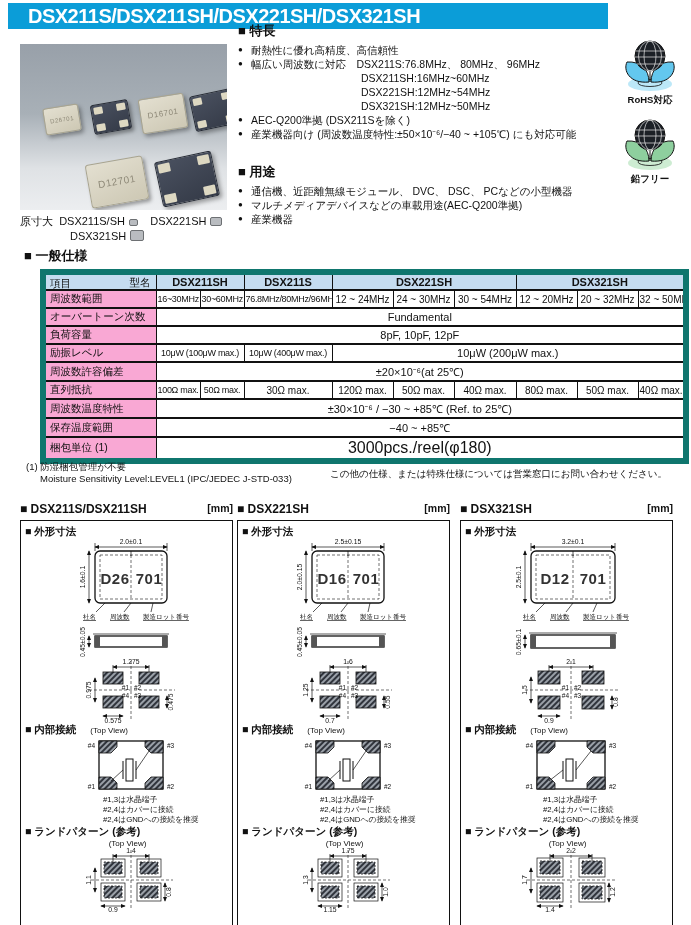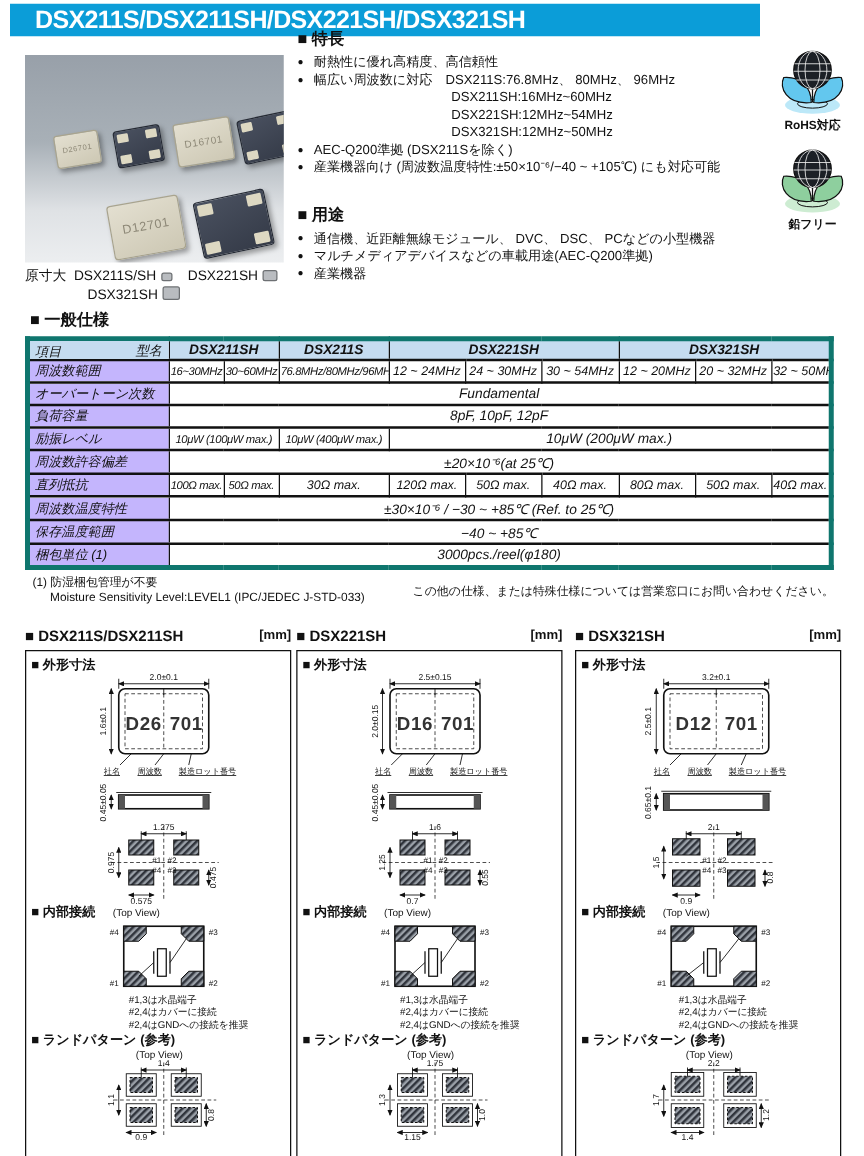--- a/index.html
+++ b/index.html
@@ -36,25 +36,25 @@
   .ind3 { padding-left:110px; }
   .apps { margin-top:22px; }
 
   
   .badges { position:absolute; left:612px; top:34px; width:76px; text-align:center; }
   .badge { margin-bottom:6px; }
   .badge .blabel { font-size:9.5px; font-weight:bold; margin-top:-2px; }
 
   
   .spec-h { position:absolute; left:24px; top:247px; font-size:13px; font-weight:bold; }
-  table.spec { position:absolute; left:20px; top:269px; width:643px; border-collapse:collapse; table-layout:fixed;
-    border:4px solid #0f766e; font-size:10px;font-style:italic; }
+  table.spec { position:absolute; left:40px; top:269px; width:643px; border-collapse:collapse; table-layout:fixed;
+    border:6px solid #0f766e; font-size:10px; }
   table.spec td, table.spec th { border-left:1px solid #111; border-top:2px solid #111; text-align:center;
     padding:1px 1px; height:17px; overflow:hidden; white-space:nowrap; }
-  table.spec .lbl { background:#c4b5fd; text-align:left; padding-left:4px; font-size:10.5px; }
+  table.spec .lbl { background:#f9a8d4; text-align:left; padding-left:4px; font-size:10.5px; }
   table.spec th { background:#c5dcf0; font-weight:bold; font-size:11px; }
   th.corner { position:relative; background:#c5dcf0;
     background-image:linear-gradient(to bottom right, transparent 48.8%, #111 48.8%, #111 51.2%, transparent 51.2%); }
   th.corner .c-item { position:absolute; left:4px; top:2px; font-size:10.5px; font-weight:normal; }
   th.corner .c-model { position:absolute; right:5px; top:1px; font-size:10.5px; font-weight:normal; }
   td.sm { font-size:9px; letter-spacing:-0.3px; }
   td.md { font-size:10px; }
 
   .fnotes { position:absolute; left:26px; top:461px; width:641px; font-size:9.5px; line-height:12px; }
   .fnotes .fr { position:absolute; right:0; top:7px; font-size:9.5px; }
@@ -268,21 +268,21 @@
   <tr>
     <td class="lbl">周波数温度特性</td>
     <td colspan="9" style="font-size:11px">±30×10⁻⁶ / −30 ~ +85℃ (Ref. to 25℃)</td>
   </tr>
   <tr>
     <td class="lbl">保存温度範囲</td>
     <td colspan="9" style="font-size:11px">−40 ~ +85℃</td>
   </tr>
   <tr>
     <td class="lbl">梱包単位 (1)</td>
-    <td colspan="9" style="font-size:11px">3000pcs./reel(φ180)</td>
+    <td colspan="9" style="font-size:16px">3000pcs./reel(φ180)</td>
   </tr>
 </tbody>
   </table>
 
 <div class="fnotes">
   <div>(1) 防湿梱包管理が不要</div>
   <div class="fl2">Moisture Sensitivity Level:LEVEL1 (IPC/JEDEC J-STD-033)</div>
   <div class="fr">この他の仕様、または特殊仕様については営業窓口にお問い合わせください。</div>
 </div>
 

